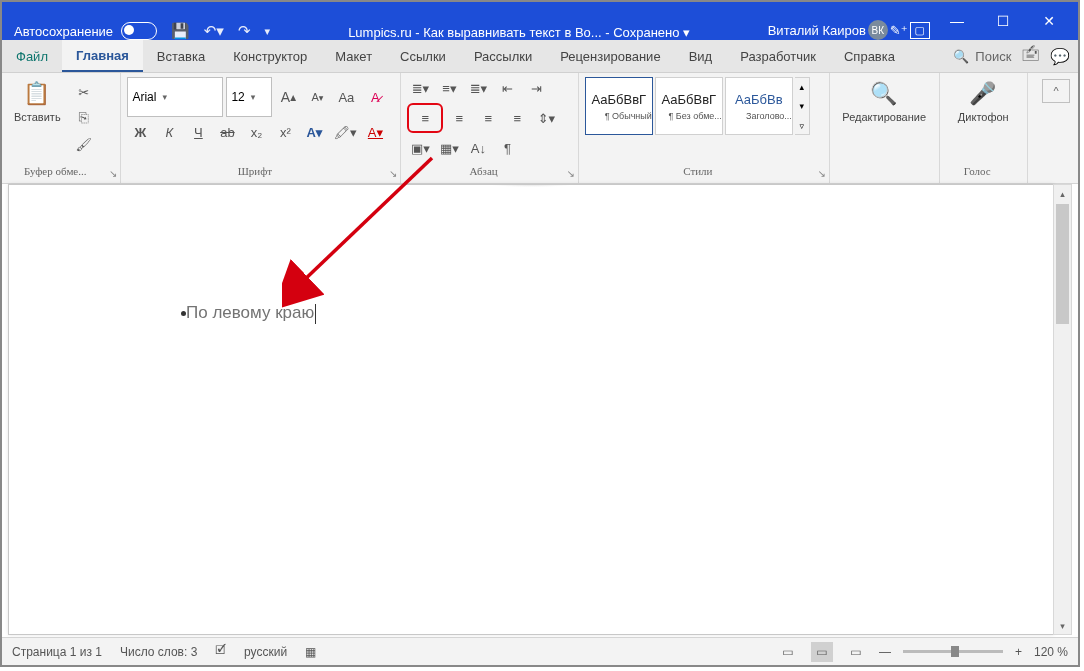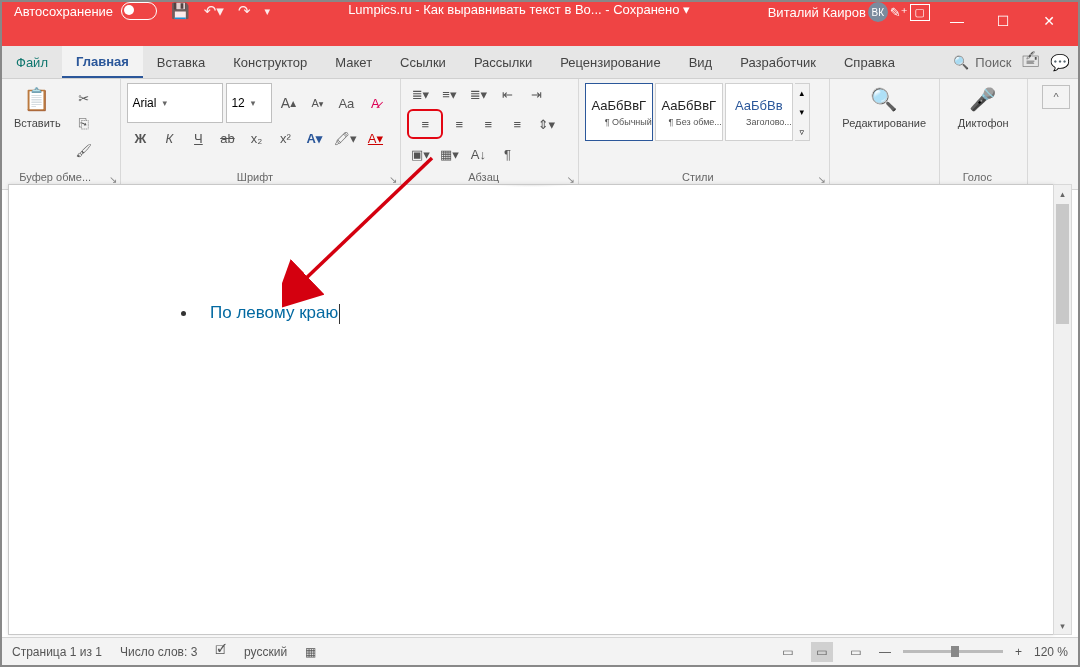--- a/index.html
+++ b/index.html
@@ -1,36 +1,36 @@
 <!DOCTYPE html>
 <html><head>
 <meta charset="utf-8">
 <style>
 html,body{margin:0;padding:0;font-family:"Segoe UI",Arial,sans-serif;background:#fff;}
 .outer{border:2px solid #888;width:1080px;height:667px;box-sizing:border-box;position:relative;background:#fff;}
-.title-bar{height:44px;background:#ef4444;display:flex;align-items:flex-start;color:#fff;font-size:13px;padding:0 6px;}
+.title-bar{height:38px;background:#1d4ed8;display:flex;align-items:flex-end;color:#fff;font-size:13px;padding:0 6px;}
 .title-bar .autosave{display:flex;align-items:center;gap:8px;margin-left:6px;}
 .toggle{width:34px;height:16px;border:1px solid #fff;border-radius:10px;position:relative;}
 .toggle::after{content:"";position:absolute;left:2px;top:2px;width:10px;height:10px;border-radius:50%;background:#fff;}
 .qat{display:flex;gap:14px;margin-left:14px;align-items:center;color:#fff;}
 .qat span{opacity:.9;font-size:15px;}
 .title-center{flex:1;text-align:center;white-space:nowrap;overflow:hidden;}
 .title-user{display:flex;align-items:center;gap:2px;margin-right:4px;}
 .avatar{width:20px;height:20px;border-radius:50%;background:#7a8b9d;font-size:10px;display:flex;align-items:center;justify-content:center;}
 .winctl{display:flex;gap:0;}
 .winctl div{width:46px;height:38px;display:flex;align-items:center;justify-content:center;font-size:14px;}
 .tabs-row{height:32px;background:#e6e6e6;border-bottom:1px solid #d0d0d0;display:flex;align-items:stretch;}
 .tab{padding:0 14px;font-size:13px;color:#444;display:flex;align-items:center;cursor:pointer;}
 .tab.file{color:#0f766e;font-weight:500;}
 .tab.active{color:#2b579a;font-weight:600;border-bottom:2px solid #2b579a;background:#f3f3f3;}
 .tabs-right{margin-left:auto;display:flex;align-items:center;gap:10px;padding-right:8px;}
 .search-box{display:flex;align-items:center;gap:6px;font-size:13px;color:#666;}
 .ribbon{height:110px;background:#f3f3f3;border-bottom:1px solid #d4d4d4;display:flex;}
 .group{border-right:1px solid #d8d8d8;padding:4px 6px 0 6px;display:flex;flex-direction:column;position:relative;}
-.group-label{font-size:11px;color:#666;text-align:center;padding-bottom:4px;position:absolute;bottom:2px;left:0;right:12px;}
+.group-label{font-size:11px;color:#666;text-align:center;padding-bottom:4px;position:absolute;bottom:2px;left:0;right:12px;font-family:Liberation Serif, serif;}
 .group-dlg{position:absolute;bottom:4px;right:3px;font-size:10px;color:#888;}
 .btns{display:flex;gap:4px;align-items:flex-start;flex-wrap:wrap;}
 .bigbtn{display:flex;flex-direction:column;align-items:center;font-size:11px;color:#444;padding:4px 6px;cursor:pointer;gap:4px;}
 .bigbtn .ico{font-size:22px;color:#2b579a;}
 .smallbtn{min-width:20px;height:22px;display:flex;align-items:center;justify-content:center;font-size:13px;color:#555;padding:0 3px;cursor:pointer;}
 .smallbtn.seg{border:1px solid transparent;}
 .combo{height:22px;border:1px solid #bfbfbf;background:#fff;font-size:12px;padding:8px 4px;display:flex;align-items:center;gap:6px;}
 .combo .dd{color:#666;font-size:9px;}
 .row{display:flex;gap:3px;align-items:center;margin-bottom:4px;}
 .font-group{width:276px;}
@@ -38,21 +38,21 @@
 .style-gal{display:flex;gap:2px;}
 .style-item{width:66px;height:56px;border:1px solid #d0d0d0;background:#fff;display:flex;flex-direction:column;align-items:center;justify-content:center;font-size:9px;color:#555;cursor:pointer;}
 .style-item .sample{font-size:13px;font-weight:500;color:#222;}
 .style-item.sel{border:1px solid #2b579a;}
 .style-item .lbl{margin-top:4px;white-space:nowrap;overflow:hidden;width:100%;text-align:right;}
 .style-scroll{display:flex;flex-direction:column;justify-content:space-between;height:56px;border:1px solid #d0d0d0;border-left:none;}
 .style-scroll div{height:17px;width:14px;display:flex;align-items:center;justify-content:center;font-size:9px;cursor:pointer;}
 .align-left-hl{border:2.5px solid #e30613;border-radius:6px;padding:1px 2px;display:flex;gap:1px;}
 .doc-area{position:absolute;top:182px;left:6px;right:24px;bottom:30px;background:#fff;border:1px solid #c8c8c8;box-shadow:0 0 4px rgba(0,0,0,.1);}
 .doc-area .top-edge{position:absolute;top:0;left:0;right:0;height:26px;background:radial-gradient(ellipse at top,#e8e8e8,#fff 40px);}
-.doc-text{position:absolute;top:118px;left:172px;font-size:17px;color:#0369a1;display:flex;align-items:center;gap:24px;}
+.doc-text{position:absolute;top:118px;left:172px;font-size:17px;color:#737373;display:flex;align-items:center;}
 .bullet{width:5px;height:5px;border-radius:50%;background:#333;}
 .cursor{display:inline-block;width:1px;height:20px;background:#333;vertical-align:middle;margin-left:1px;}
 .vscroll{position:absolute;top:182px;right:6px;bottom:30px;width:17px;background:#f0f0f0;border:1px solid #d8d8d8;display:flex;flex-direction:column;}
 .vscroll .arr{height:17px;display:flex;align-items:center;justify-content:center;font-size:9px;color:#666;cursor:pointer;}
 .vscroll .thumb{flex:0 0 120px;margin:2px;background:#c8c8c8;}
 .vscroll .track{flex:1;}
 .status-bar{position:absolute;bottom:0;left:0;right:0;height:27px;background:#f3f3f3;border-top:1px solid #d4d4d4;display:flex;align-items:center;font-size:12px;color:#555;padding:0 10px;gap:18px;}
 .status-right{margin-left:auto;display:flex;align-items:center;gap:12px;}
 .zoom-slider{width:100px;height:3px;background:#bbb;position:relative;}
 .zoom-slider::after{content:"";position:absolute;left:48px;top:-4px;width:8px;height:11px;background:#888;}

